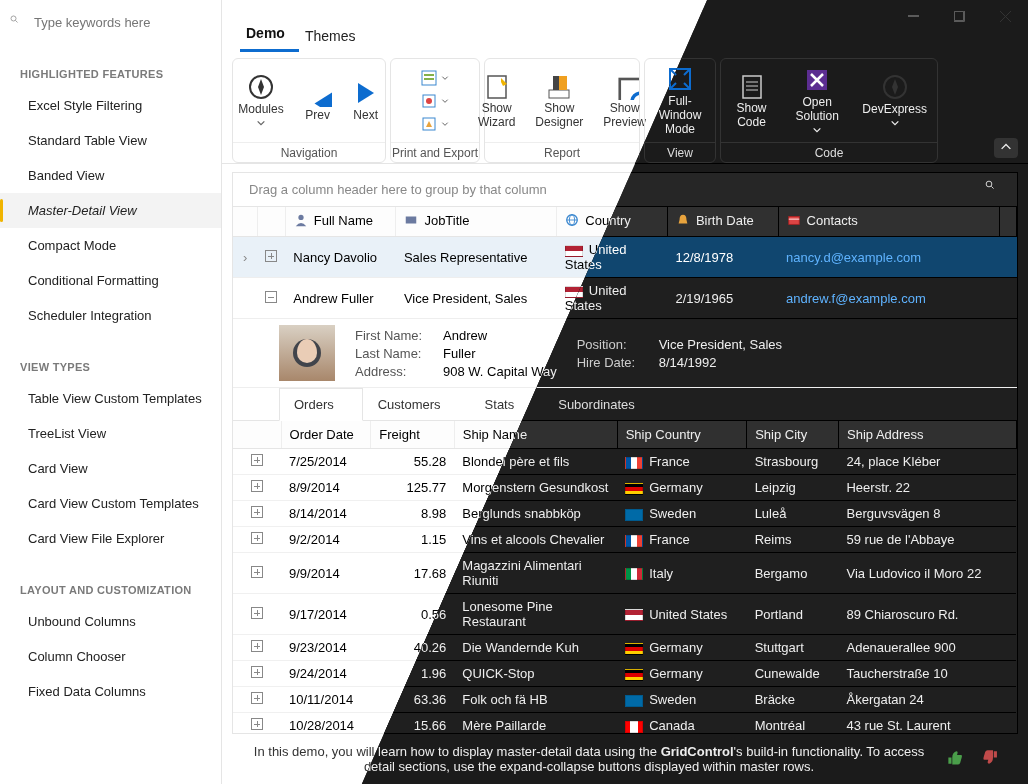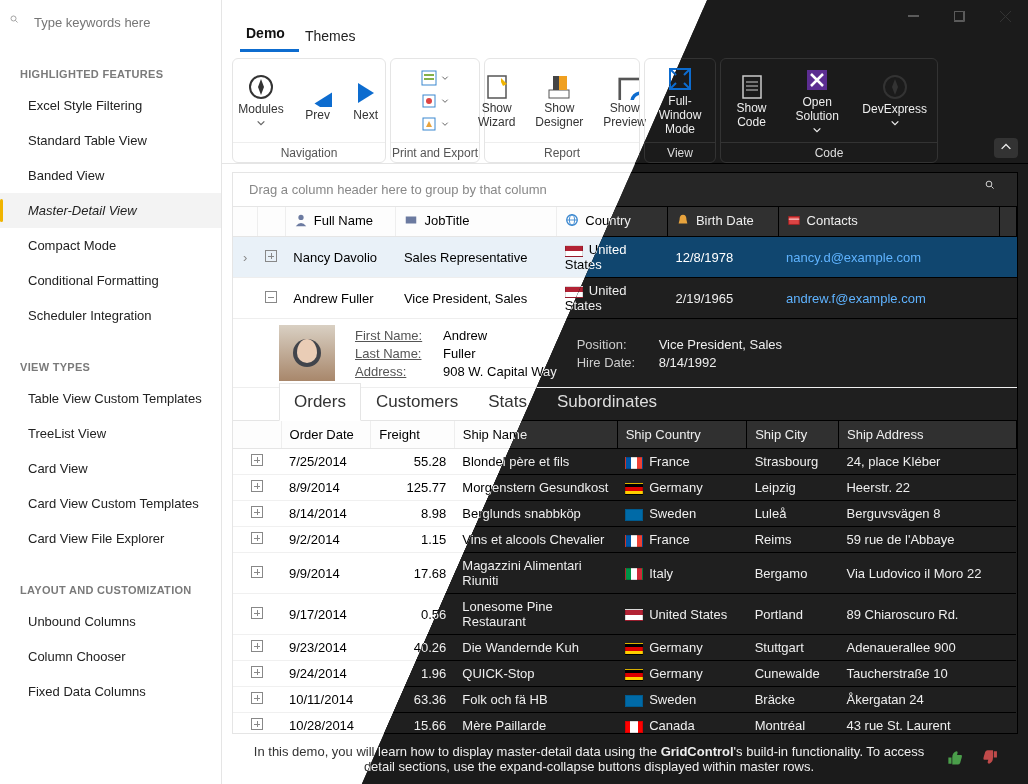--- a/index.html
+++ b/index.html
@@ -54,25 +54,25 @@
   .flag-se{background:#006aa7;}
   .flag-it{background:linear-gradient(90deg,#009246 0 33%,#fff 0 66%,#ce2b37 0 100%);}
   .flag-ca{background:linear-gradient(90deg,#ff0000 0 25%,#fff 0 75%,#ff0000 0 100%);}
   .link { color:#0d6ccf; }
   
   .detail { border-bottom:1px solid #eee; }
   .detail-head { display:flex; padding:6px 10px 6px 46px; gap:20px; align-items:center; border-bottom:1px solid #eee;}
   .avatar { width:56px; height:56px; border-radius:0; background:linear-gradient(180deg,#d9d0c3,#a8876b); display:flex; align-items:flex-end; justify-content:center; overflow:hidden;}
   .avatar-head{width:28px;height:28px;border-radius:50%;background:#eacdb6;margin-bottom:14px;border:4px solid #41444b;border-top:none;}
   .kv { display:flex; gap:12px; font-size:13px; }
-  .kv .k{color:#555; width:76px;text-decoration:underline;}
+  .kv .k{color:#555; width:76px;}
   .kv .rk{color:#555; width:70px;}
   .kv-col{display:flex;flex-direction:column;gap:3px;}
   .tabs { display:flex; gap:0; padding:0 0 0 46px; border-bottom:1px solid #e5e5e5; height:33px; align-items:flex-end;}
-  .tab { padding:8px 14px 8px 14px; font-size:17px; cursor:pointer; color:#333; border:1px solid transparent; border-bottom:none;}
+  .tab { padding:8px 28px 8px 14px; font-size:13px; cursor:pointer; color:#333; border:1px solid transparent; border-bottom:none;}
   .tab.active { border:1px solid #e5e5e5; border-bottom:1px solid #fff; background:#fff; margin-bottom:-1px;}
   .orders-head th { background:#fdfdfd; border-bottom:1px solid #e5e5e5; border-right:1px solid #eee; font-weight:400; text-align:left; padding:6px 8px; font-size:13px;}
   .order-row td{ padding:5px 8px; border-bottom:1px solid #f0f0f0; font-size:13px;}
   .num { text-align:right; }
   .footer-desc { padding:10px 24px 10px 24px; font-size:13px; color:#333; display:flex; align-items:center; gap:14px;}
   .footer-desc .txt{flex:1; text-align:center;}
   .thumb{width:22px;height:22px;display:inline-block;position:relative; cursor:pointer;}
   
   .winbtns { position:absolute; top:0; right:0; display:flex; z-index:5;}
   .winbtn { width:46px; height:32px; display:flex; align-items:center; justify-content:center; color:#333; cursor:pointer; }

